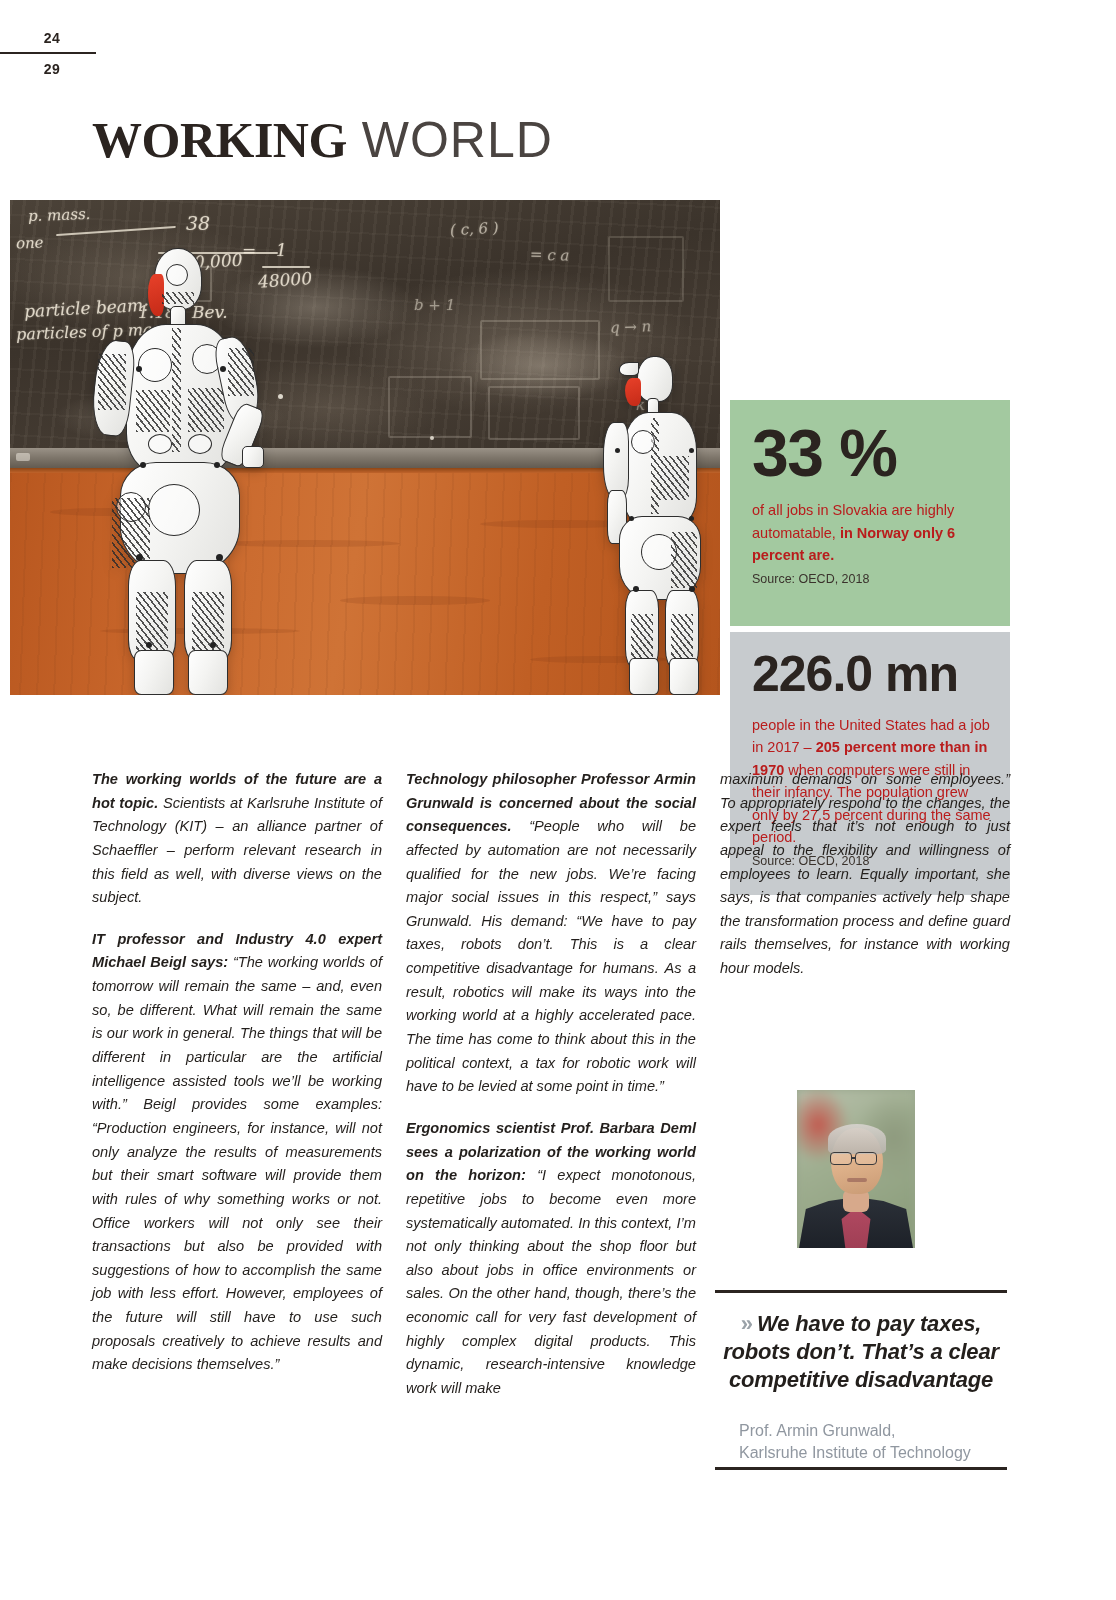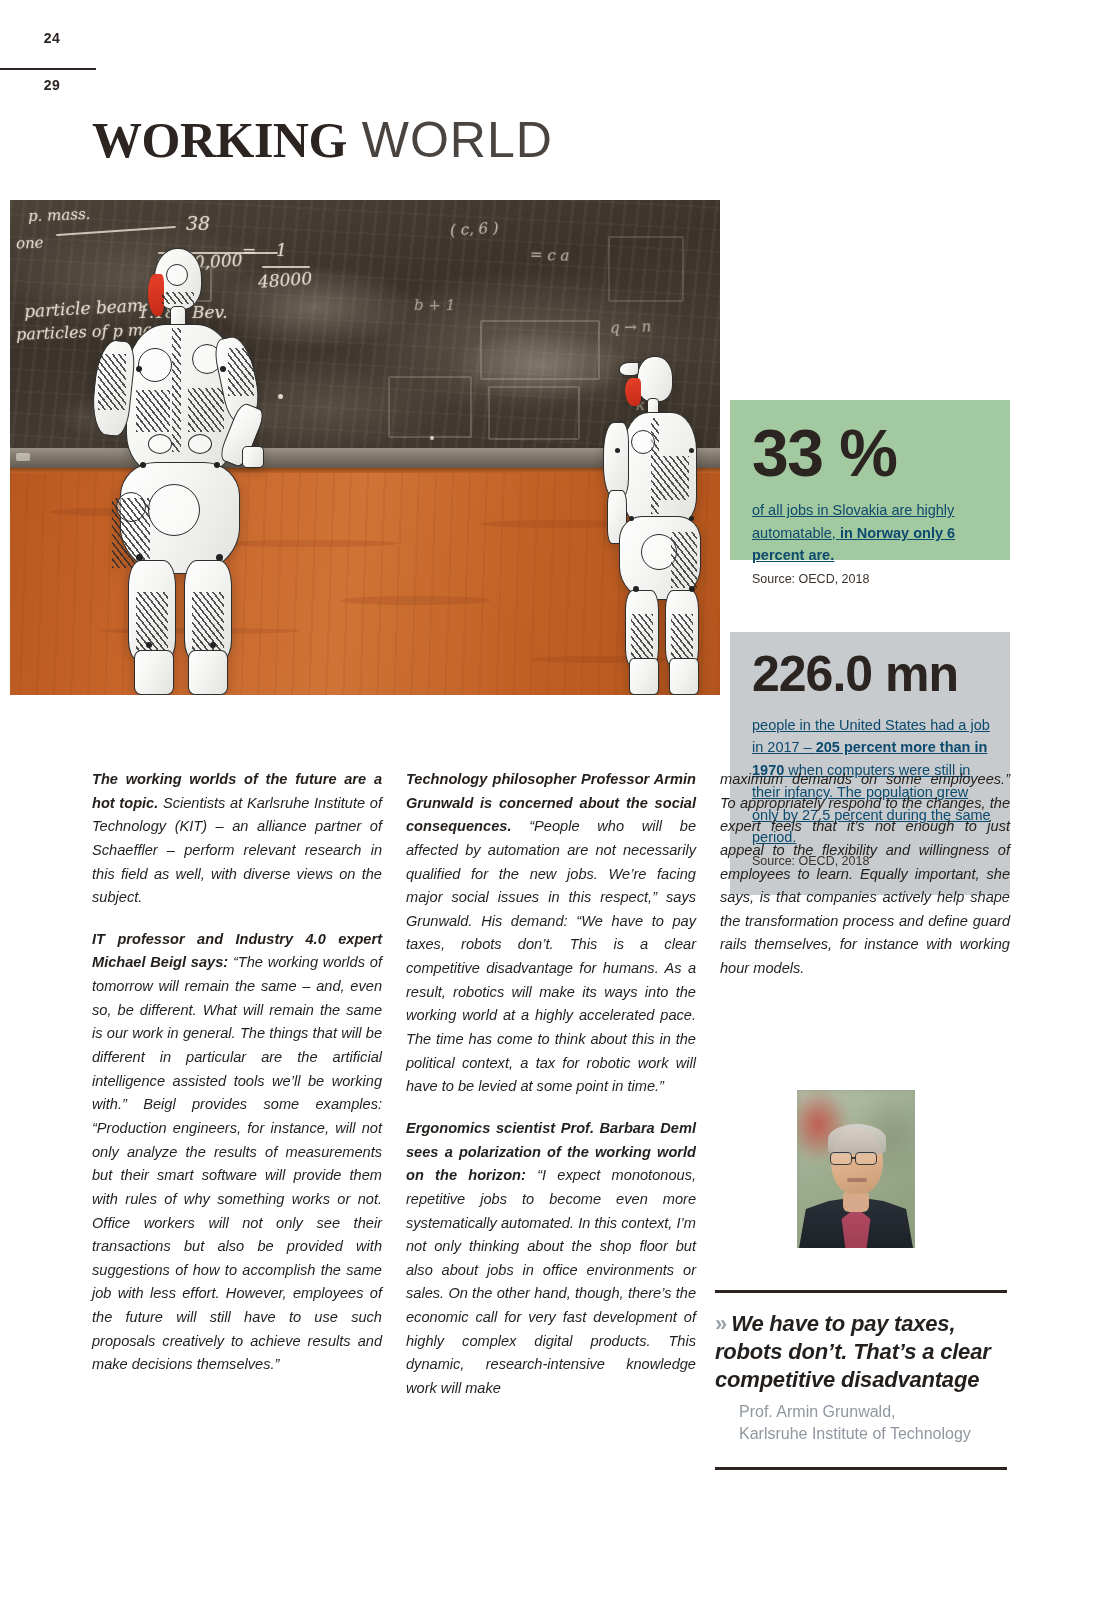--- a/index.html
+++ b/index.html
@@ -29,21 +29,21 @@
   }
   .folio-num {
     font-family: "Liberation Sans", sans-serif;
     font-size: 14px;
     font-weight: bold;
     color: #2b2420;
     letter-spacing: 0.5px;
     text-align: center;
     padding-left: 8px;
   }
-  .folio-num.top { margin-bottom: 22px; }
+  .folio-num.top { margin-bottom: 6px; }
   .folio-rule {
     width: 96px;
     height: 2px;
     background: #2b2420;
     margin-bottom: 7px;
   }
 
   
   .headline {
     position: absolute;
@@ -193,21 +193,21 @@
     background: linear-gradient(160deg, #e8412a, #c42a17);
     border-radius: 45% 20% 30% 55%;
   }
 
   
   .stat-green {
     position: absolute;
     left: 720px;
     top: 200px;
     width: 280px;
-    height: 160px;
+    height: 226px;
     background: #a3c9a0;
     padding: 22px 24px 0 22px;
   }
   .stat-gray {
     position: absolute;
     left: 720px;
     top: 432px;
     width: 280px;
     height: 263px;
     background: #c7cbce;
@@ -223,22 +223,21 @@
     white-space: nowrap;
   }
   .stat-big.gray-big {
     font-size: 50px;
     letter-spacing: -1px;
     margin-bottom: 16px;
   }
   .stat-body {
     font-size: 14.5px;
     line-height: 1.55;
-    color: #0c4a6e;
-    text-decoration: underline;
+    color: #b91c1c;
   }
   .stat-body b { font-weight: bold; }
   .stat-src {
     font-size: 12.5px;
     line-height: 1.5;
     color: #3a322c;
     margin-top: 3px;
   }
 
   
@@ -350,21 +349,22 @@
     background: #2b2420;
     margin-bottom: 17px;
   }
   .pull-text {
     font-size: 22px;
     font-weight: bold;
     font-style: italic;
     line-height: 1.28;
     color: #231f1c;
     letter-spacing: -0.2px;
-    margin-bottom: 7px;
+    margin-bottom: 26px;
+    text-align: center;
   }
   .pull-chev {
     font-style: normal;
     font-weight: bold;
     color: #9aa2a8;
     letter-spacing: -4px;
     margin-right: 8px;
   }
   .pull-attr {
     font-size: 16px;

